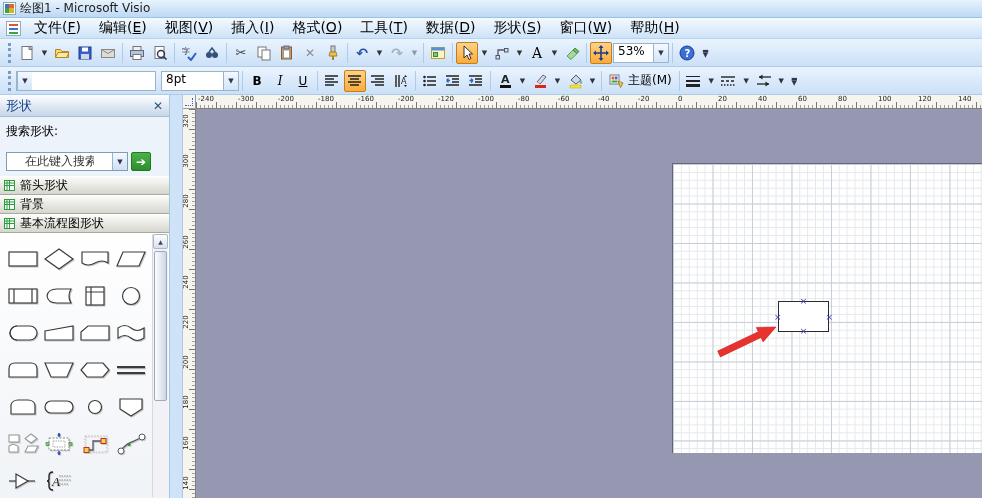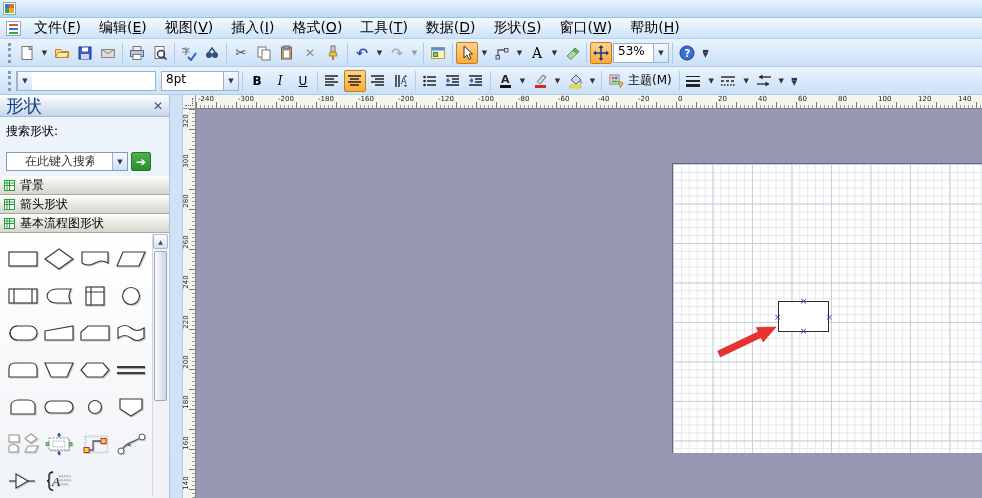--- a/index.html
+++ b/index.html
@@ -46,21 +46,21 @@
   .bi { font-weight:bold; } .ii { font-style:italic; font-family:"DejaVu Serif",serif; } .ui { text-decoration:underline; }
   .theme-btn { display:flex; align-items:center; gap:3px; padding:0 4px; height:22px; font-size:12px; }
 
   
   .main { position:absolute; left:0; top:95px; right:0; bottom:0; display:flex; }
 
   
   .panel { width:170px; background:#edf3fb; display:flex; flex-direction:column; border-right:1px solid #aac4e0; }
   .panel-header { height:22px; display:flex; align-items:center; justify-content:space-between; padding:0 6px;
     background:linear-gradient(#fdfeff,#c6d6ea); border-bottom:1px solid #a8bcd4; }
-  .panel-title { color:#15428b; font-size:18px; }
+  .panel-title { color:#15428b; font-size:13px; }
   .panel-close { color:#33527e; font-size:12px; font-weight:bold; cursor:default; }
   .search-area { padding:6px 6px 5px 6px; }
   .search-label { font-size:12px; margin-bottom:12px; }
   .search-row { display:flex; align-items:center; gap:3px; }
   .search-input-wrap { display:flex; border:1px solid #7f9db9; background:#fff; height:19px; width:122px; }
   .search-input { border:0; outline:0; flex:1; min-width:0; font-size:12px; padding:0 18px; color:#333; background:#fff; font-family:inherit; }
   .search-dd { width:15px; background:linear-gradient(#f4f9fe,#cfe0f4); border-left:1px solid #9ab4d0;
     display:flex; align-items:center; justify-content:center; font-size:7px; color:#335; }
   .search-go { width:20px; height:19px; background:linear-gradient(#4db04d,#2a8f2a); border:1px solid #1e7a1e; border-radius:2px;
     color:#fff; display:flex; align-items:center; justify-content:center; font-size:12px; font-weight:bold; }
@@ -120,20 +120,21 @@
 
 <div class="app">
 
   <div class="titlebar">
     <span class="visio-logo">
         <i class="a"></i>
         <i class="b"></i>
         <i class="c"></i>
         <i class="d"></i>
       </span>
+    <span class="ttl">绘图1 - Microsoft Visio</span>
   </div>
 
   <div class="menubar">
     <span class="menu-docicon">
         <i class="a"></i>
         <i class="b"></i>
         <i class="c"></i>
       </span>
     <span id="menu-items" style="display:flex">
         <span class="menu-item">文件(<u>F</u>)</span>
@@ -428,28 +429,28 @@
             <span class="search-dd">▼</span>
           </span>
           <span class="search-go">➔</span>
         </div>
       </div>
       <div class="section-bar">
         <svg class="grid-icon" viewBox="0 0 11 11">
             <rect x="0.5" y="0.5" width="10" height="10" fill="#fff" stroke="#2a9e3f"></rect>
             <path d="M5.5 0 v11 M0 5.5 h11 M0 3 h11 M3 0 v11" stroke="#2a9e3f" stroke-width="1"></path>
           </svg>
-        <span>背景</span>
+        <span>箭头形状</span>
       </div>
       <div class="section-bar">
         <svg class="grid-icon" viewBox="0 0 11 11">
             <rect x="0.5" y="0.5" width="10" height="10" fill="#fff" stroke="#2a9e3f"></rect>
             <path d="M5.5 0 v11 M0 5.5 h11 M0 3 h11 M3 0 v11" stroke="#2a9e3f" stroke-width="1"></path>
           </svg>
-        <span>箭头形状</span>
+        <span>背景</span>
       </div>
       <div class="section-bar">
         <svg class="grid-icon" viewBox="0 0 11 11">
             <rect x="0.5" y="0.5" width="10" height="10" fill="#fff" stroke="#2a9e3f"></rect>
             <path d="M5.5 0 v11 M0 5.5 h11 M0 3 h11 M3 0 v11" stroke="#2a9e3f" stroke-width="1"></path>
           </svg>
         <span>基本流程图形状</span>
       </div>
       <div class="stencil">
         <div class="shape-grid" id="shape-grid">

